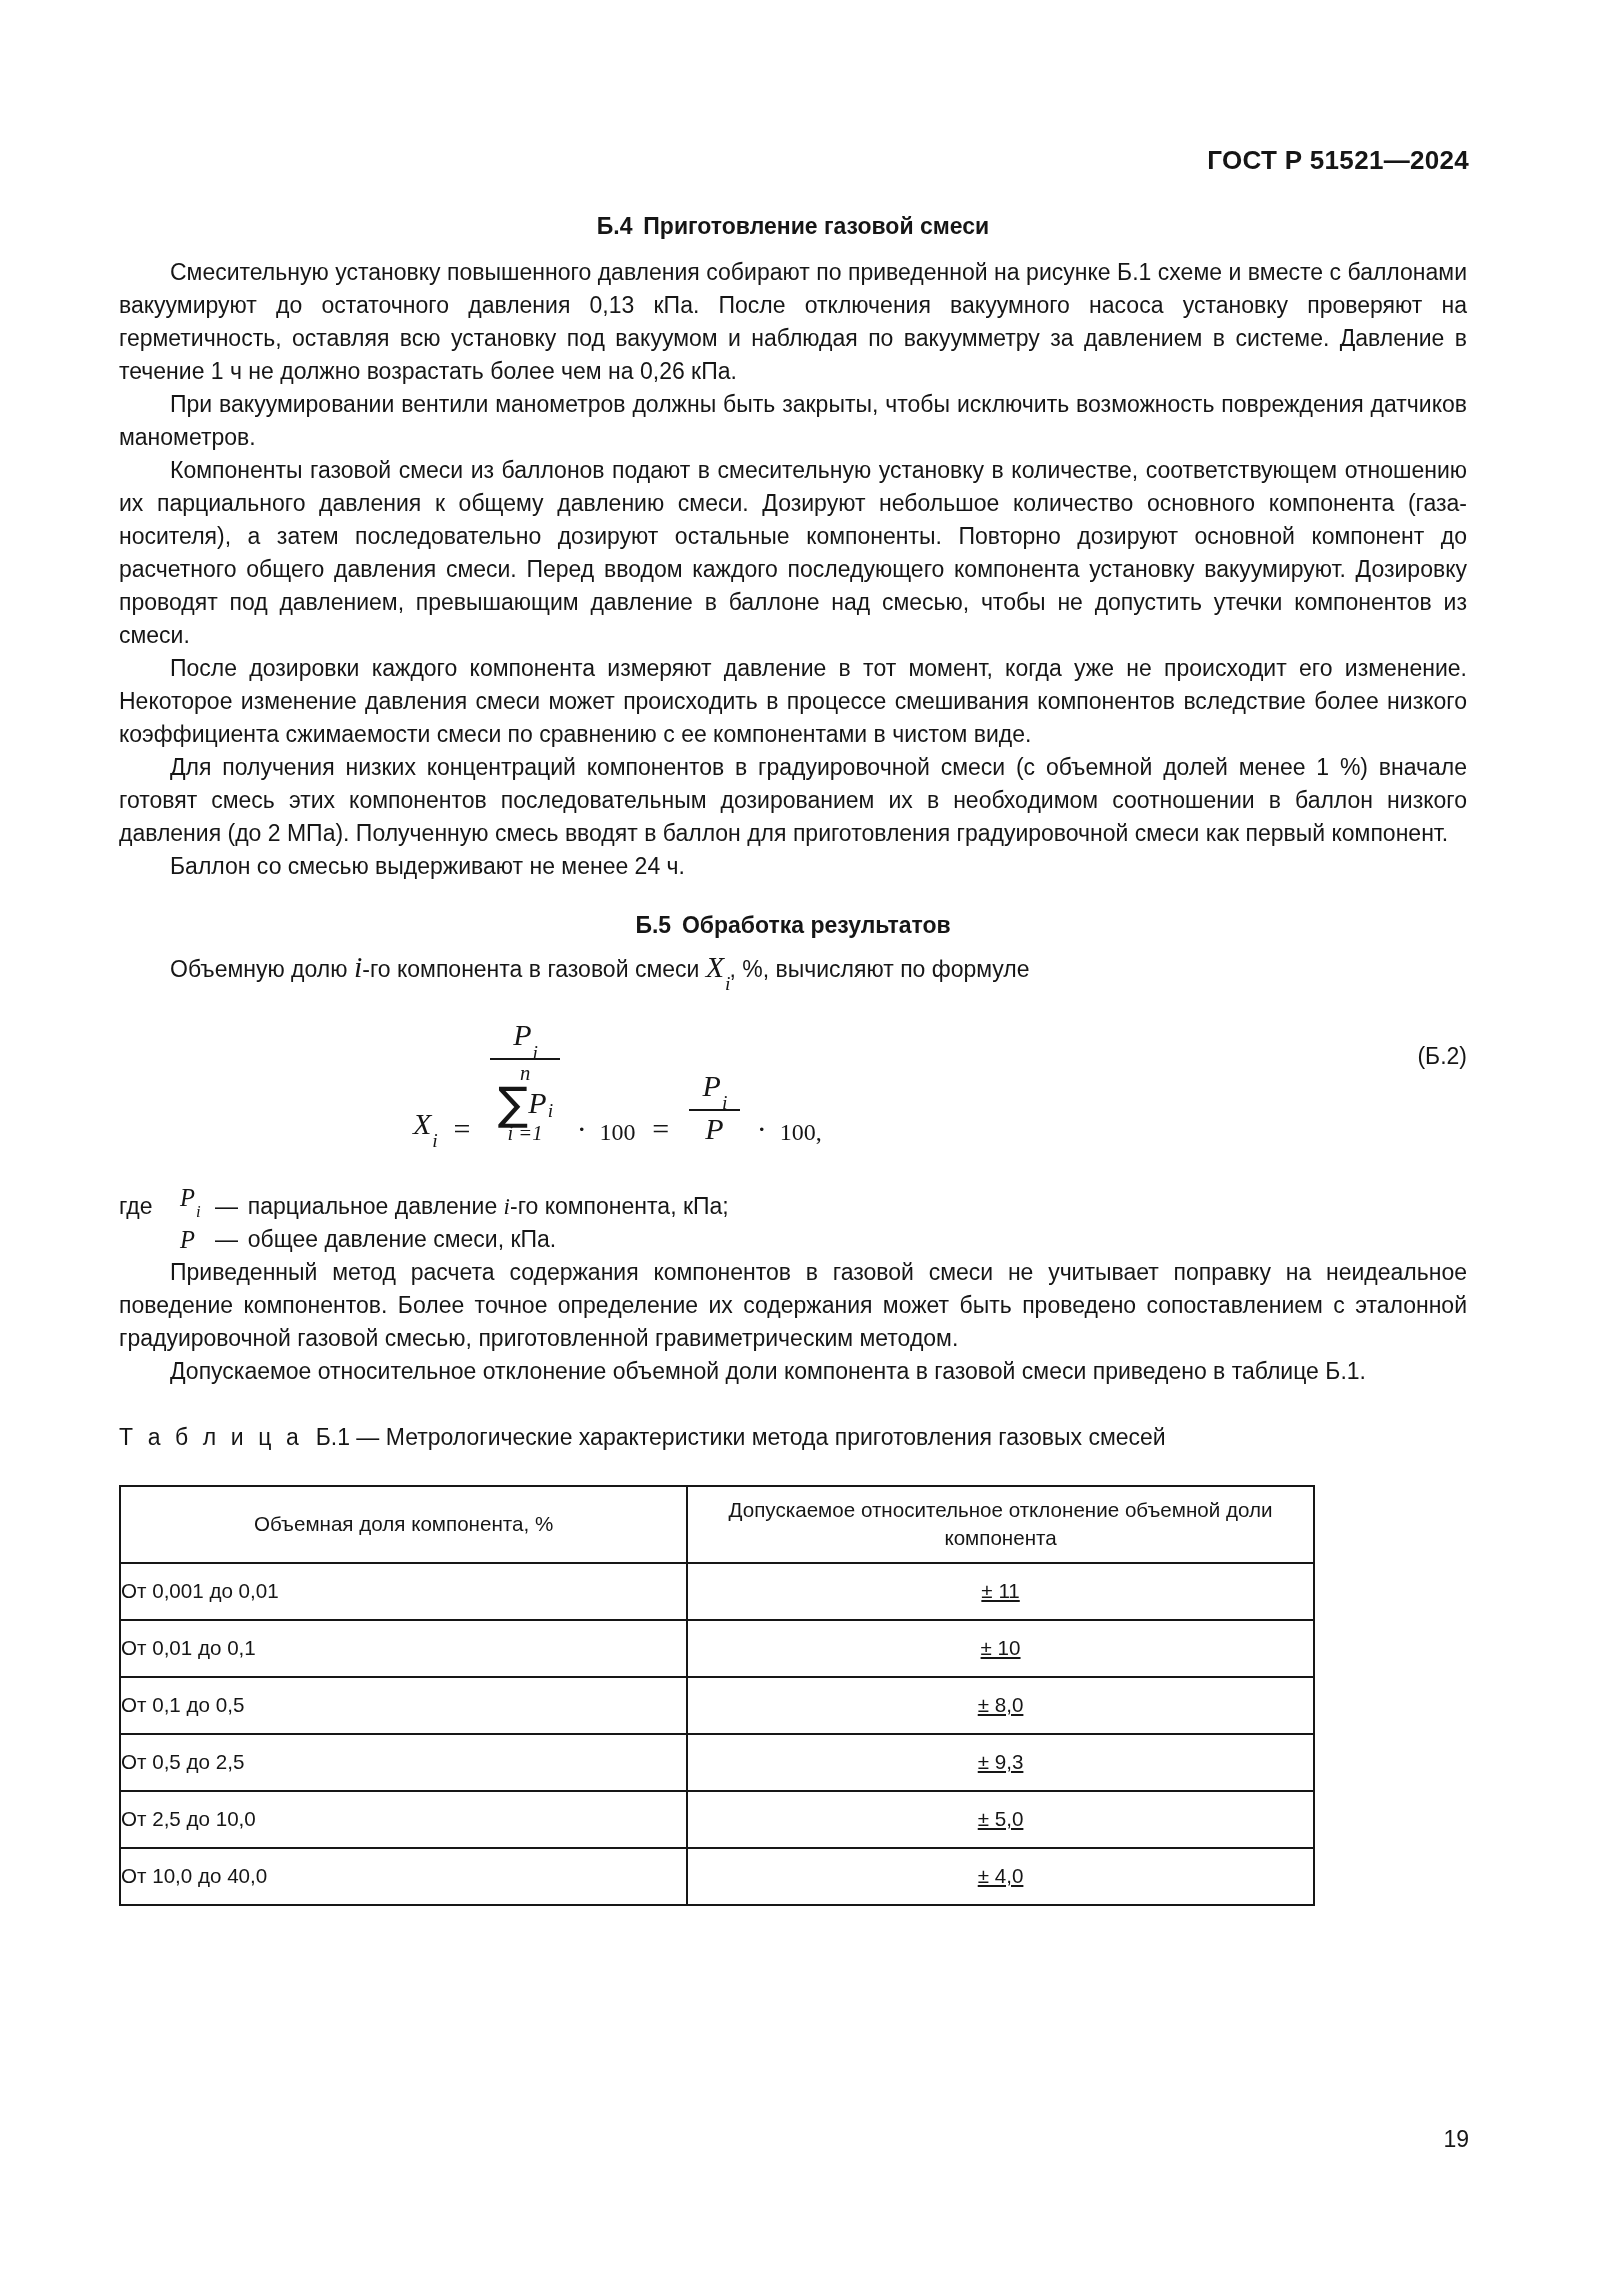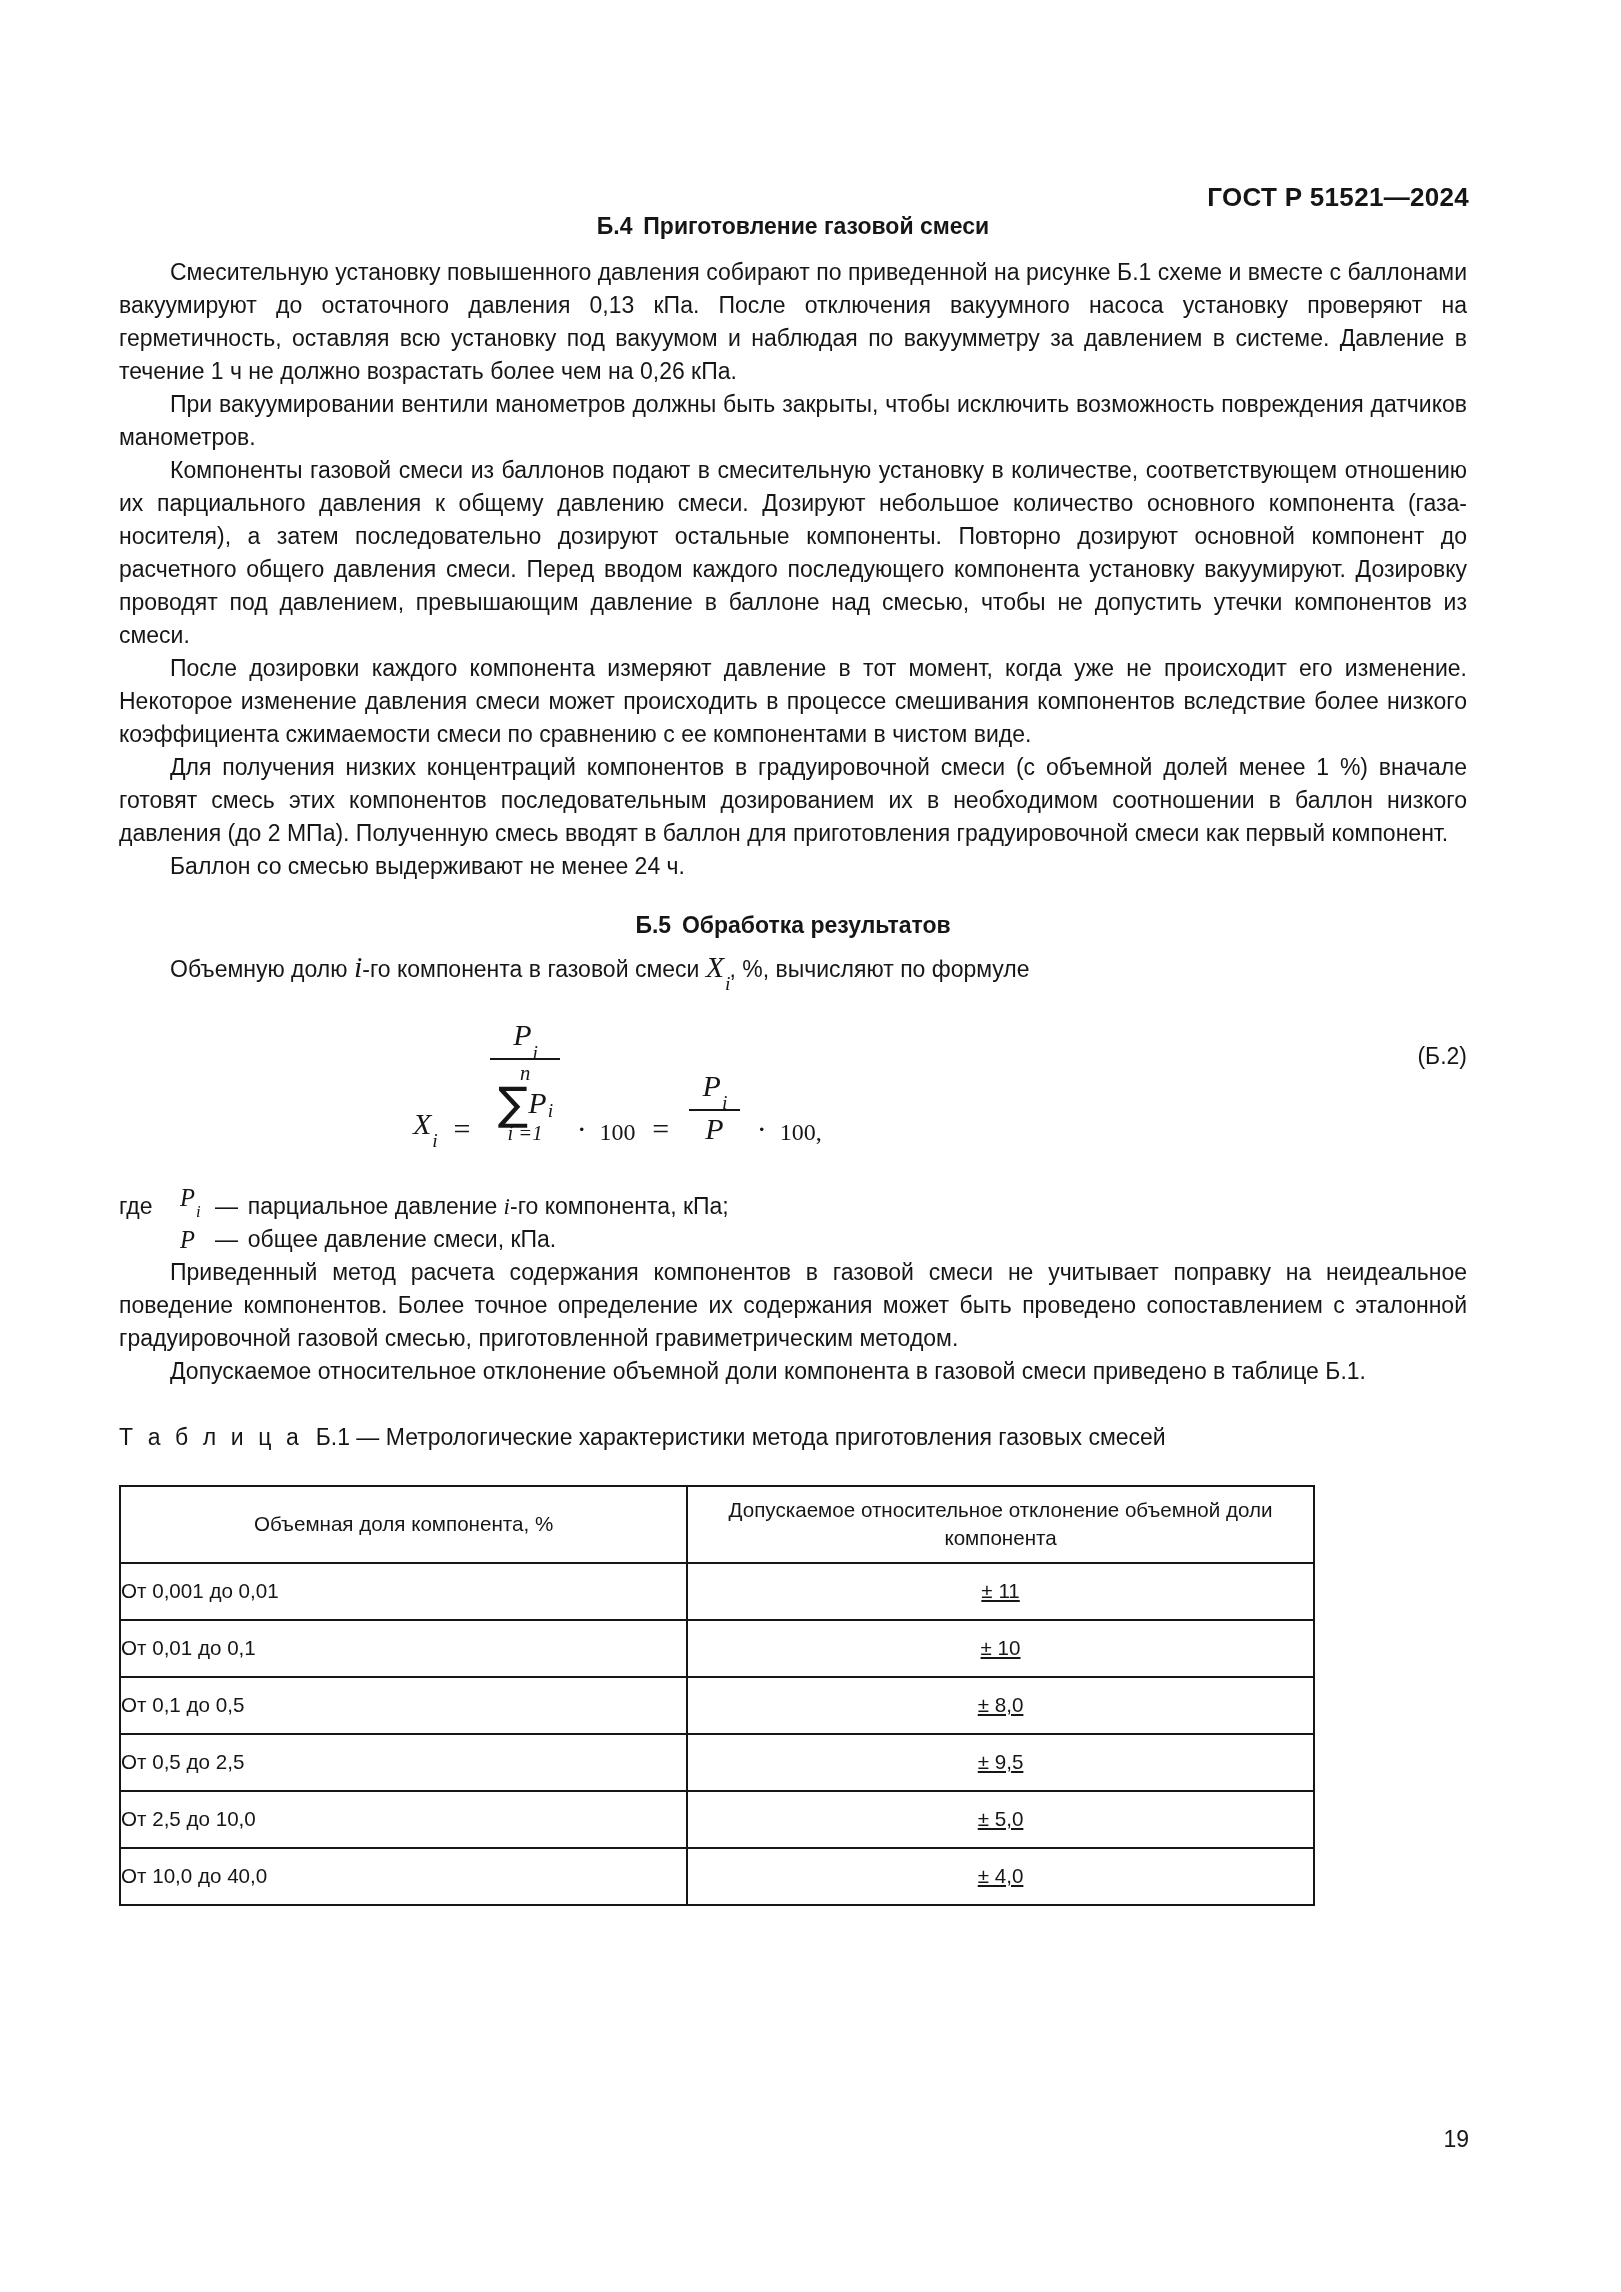--- a/index.html
+++ b/index.html
@@ -24,21 +24,20 @@
 
   
   .running-header {
     position: absolute;
     top: 145px;
     right: 152px;
     font-size: 26px;
     font-weight: bold;
     letter-spacing: 0.3px;
     white-space: nowrap;
-    margin-top: 37px;
   }
 
   
   .content {
     position: absolute;
     left: 119px;
     top: 212px;
     width: 1348px;
   }
 
@@ -366,21 +365,21 @@
         <tr>
           <td class="cell-range">От 0,01 до 0,1</td>
           <td class="cell-value">± 10</td>
         </tr>
         <tr>
           <td class="cell-range">От 0,1 до 0,5</td>
           <td class="cell-value">± 8,0</td>
         </tr>
         <tr>
           <td class="cell-range">От 0,5 до 2,5</td>
-          <td class="cell-value">± 9,5</td>
+          <td class="cell-value">± 9,3</td>
         </tr>
         <tr>
           <td class="cell-range">От 2,5 до 10,0</td>
           <td class="cell-value">± 5,0</td>
         </tr>
         <tr>
           <td class="cell-range">От 10,0 до 40,0</td>
           <td class="cell-value">± 4,0</td>
         </tr>
       </tbody>

